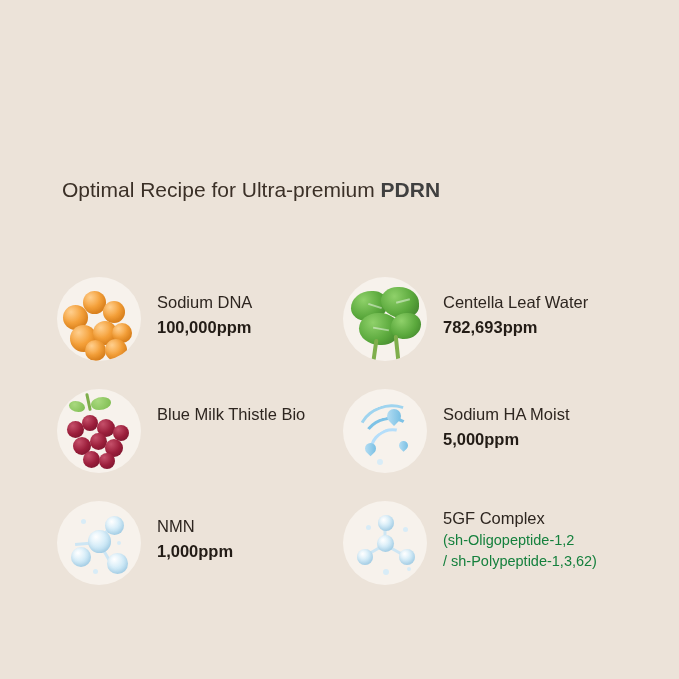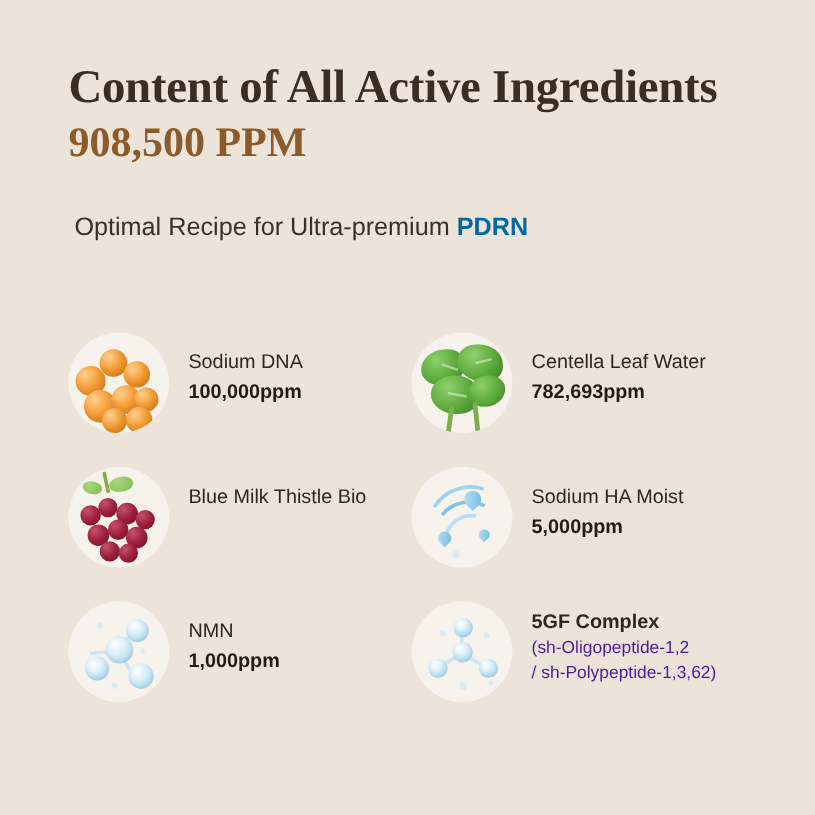--- a/index.html
+++ b/index.html
@@ -50,21 +50,21 @@
   .subtitle {
     position: absolute;
     left: 62px;
     top: 176px;
     font-size: 21px;
     line-height: 28px;
     color: #3b3027;
     white-space: nowrap;
   }
   .subtitle .accent {
-    color: #0369a1;
+    color: #404040;
     font-weight: bold;
   }
 
   
   .grid {
     position: absolute;
     left: 57px;
     top: 275px;
     width: 572px;
   }
@@ -93,33 +93,33 @@
   .cell-text {
     margin-left: 16px;
     padding-top: 16px;
   }
   .ing-name {
     font-size: 16.5px;
     line-height: 22px;
     color: #2e2620;
   }
   .ing-name.bold {
-    font-weight: bold;
+    font-weight: normal;
   }
   .ing-amount {
     font-size: 16.5px;
     line-height: 22px;
     font-weight: bold;
     color: #231c16;
     margin-top: 3px;
   }
   .ing-sub {
     font-size: 14.5px;
     line-height: 19px;
-    color: #4c1d95;
+    color: #15803d;
     margin-top: 2px;
   }
   .cell-text.tight { padding-top: 8px; }
 
   
   .art { position: absolute; inset: 0; }
 
   
   .sphere {
     position: absolute;
@@ -182,24 +182,20 @@
     position: absolute;
     border-radius: 50%;
     background: #d8ecf7;
   }
 </style>
 </head>
 <body>
 
 <div class="page">
 
-  <div class="heading-block">
-    <div class="title-line1">Content of All Active Ingredients</div>
-    <div class="title-line2">908,500 PPM</div>
-  </div>
 
   <div class="subtitle">
     <span>Optimal Recipe for Ultra-premium </span><span class="accent">PDRN</span>
   </div>
 
   <div class="grid">
 
     <div class="row">
 
       <div class="cell">

